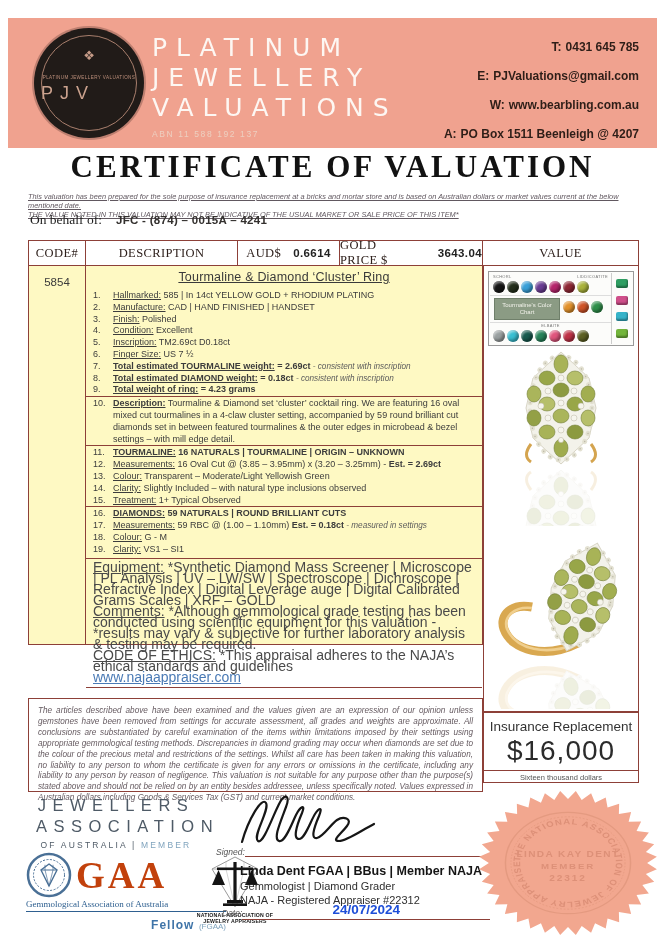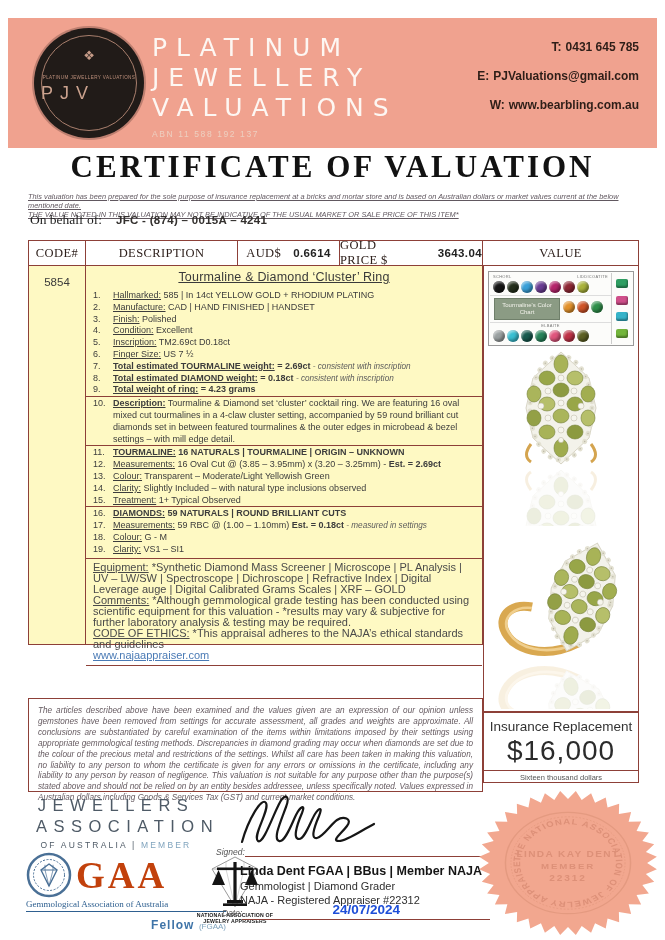--- a/index.html
+++ b/index.html
@@ -50,21 +50,21 @@
               text-decoration:underline;letter-spacing:.2px;}
   .it{display:flex;padding:0 6px 0 7px;font-size:9px;line-height:11.8px;}
   .it.divider{border-top:1px solid #8d4038;padding-top:1px;}
   .num{width:20px;flex:none;}
   .itx{flex:1;}
   .lbl{text-decoration:underline;}
   .lbl.b{font-weight:bold;}
   .strong{font-weight:bold;}
   .note{font-style:italic;font-size:8.2px;color:#5c5c5c;}
   .notes{border-top:1px solid #8d4038;border-bottom:1px solid #8d4038;margin-top:2px;
-         padding:3px 7px 4px 7px;font-size:11px;line-height:11px;color:#4a4a4a;}
+         padding:3px 7px 4px 7px;font-size:14px;line-height:11px;color:#4a4a4a;}
   .nlbl{text-decoration:underline;}
   .weblink{color:#4a7ab5;text-decoration:underline;cursor:pointer;}
 
   
   .vcol{position:absolute;left:483px;top:266px;width:156px;height:446px;box-sizing:border-box;
         border:1px solid #8d4038;border-top:none;background:#fff;}
   .cchart{margin:5px 4px 2px 4px;border:1px solid #9a9a9a;background:#fcfcfa;display:flex;padding:1px;}
   .cc-left{flex:1;}
   .cc-labels{display:flex;justify-content:space-between;font-size:4px;color:#777;padding:1px 3px 0 3px;letter-spacing:.3px;}
   .cc-row{display:flex;align-items:center;justify-content:flex-start;padding:1px 2px;border-bottom:1px solid #ddd;}
@@ -216,20 +216,21 @@
       <div class="abn">ABN 11 588 192 137</div>
     </div>
     <div class="contacts">
 
         <div class="cline"><span class="clabel">T:</span><span>0431 645 785</span></div>
 
         <div class="cline"><span class="clabel">E:</span><span>PJValuations@gmail.com</span></div>
 
         <div class="cline"><span class="clabel">W:</span><span>www.bearbling.com.au</span></div>
 
+        <div class="cline"><span class="clabel">A:</span><span>PO Box 1511 Beenleigh @ 4207</span></div>
       </div>
   </div>
 
   <div class="title">CERTIFICATE OF VALUATION</div>
   <div class="fineprint">
     <div>This valuation has been prepared for the sole purpose of insurance replacement at a bricks and mortar store and is based on Australian dollars or market values current at the below mentioned date.</div>
     <div>THE VALUE NOTED IN THIS VALUATION MAY NOT BE INDICATIVE OF THE USUAL MARKET OR SALE PRICE OF THIS ITEM*</div>
   </div>
   <div class="behalf">
     <span class="behalf-l">On behalf of:</span>

